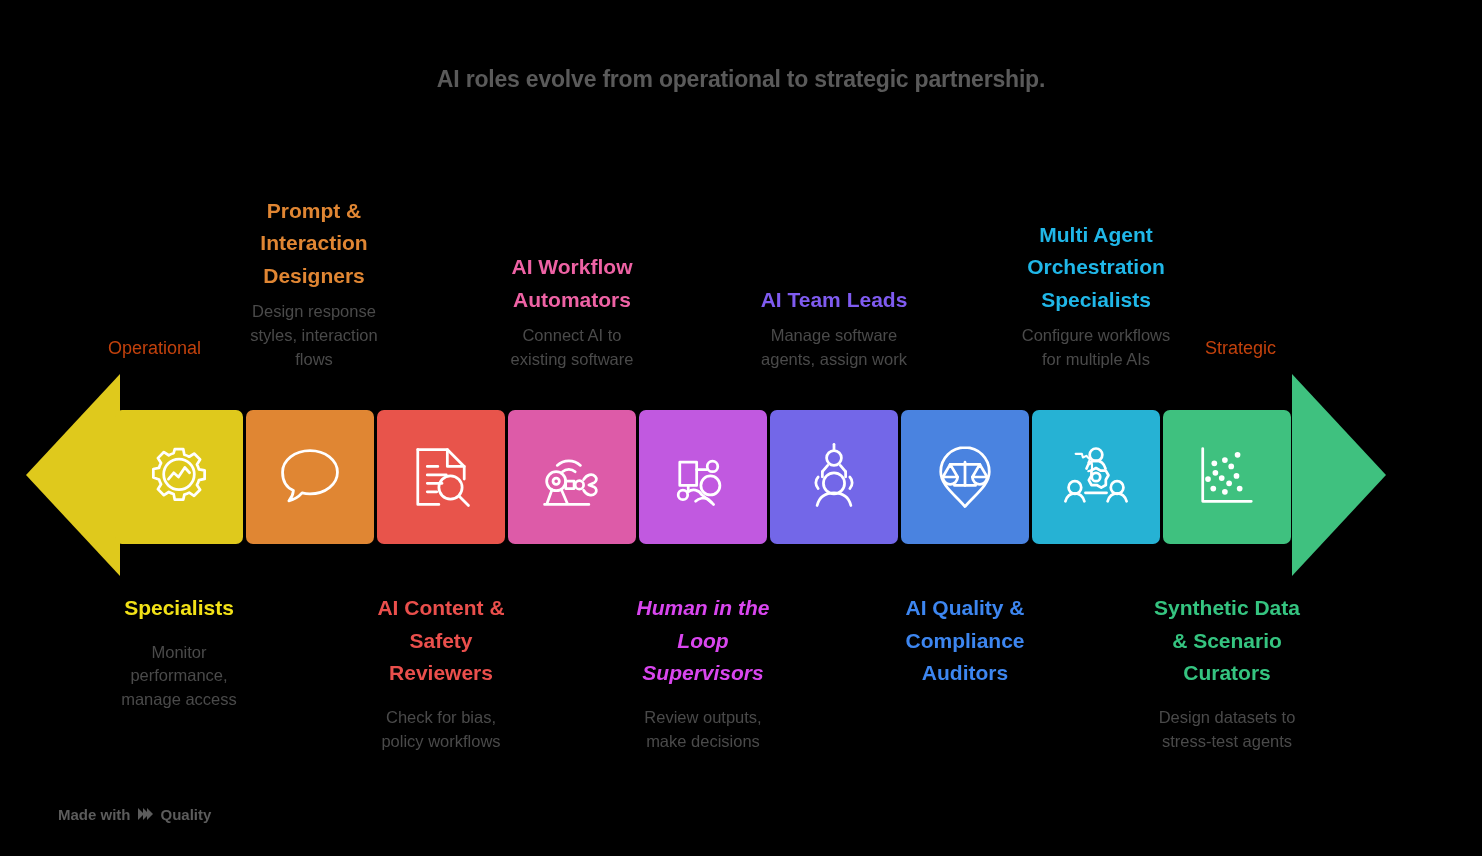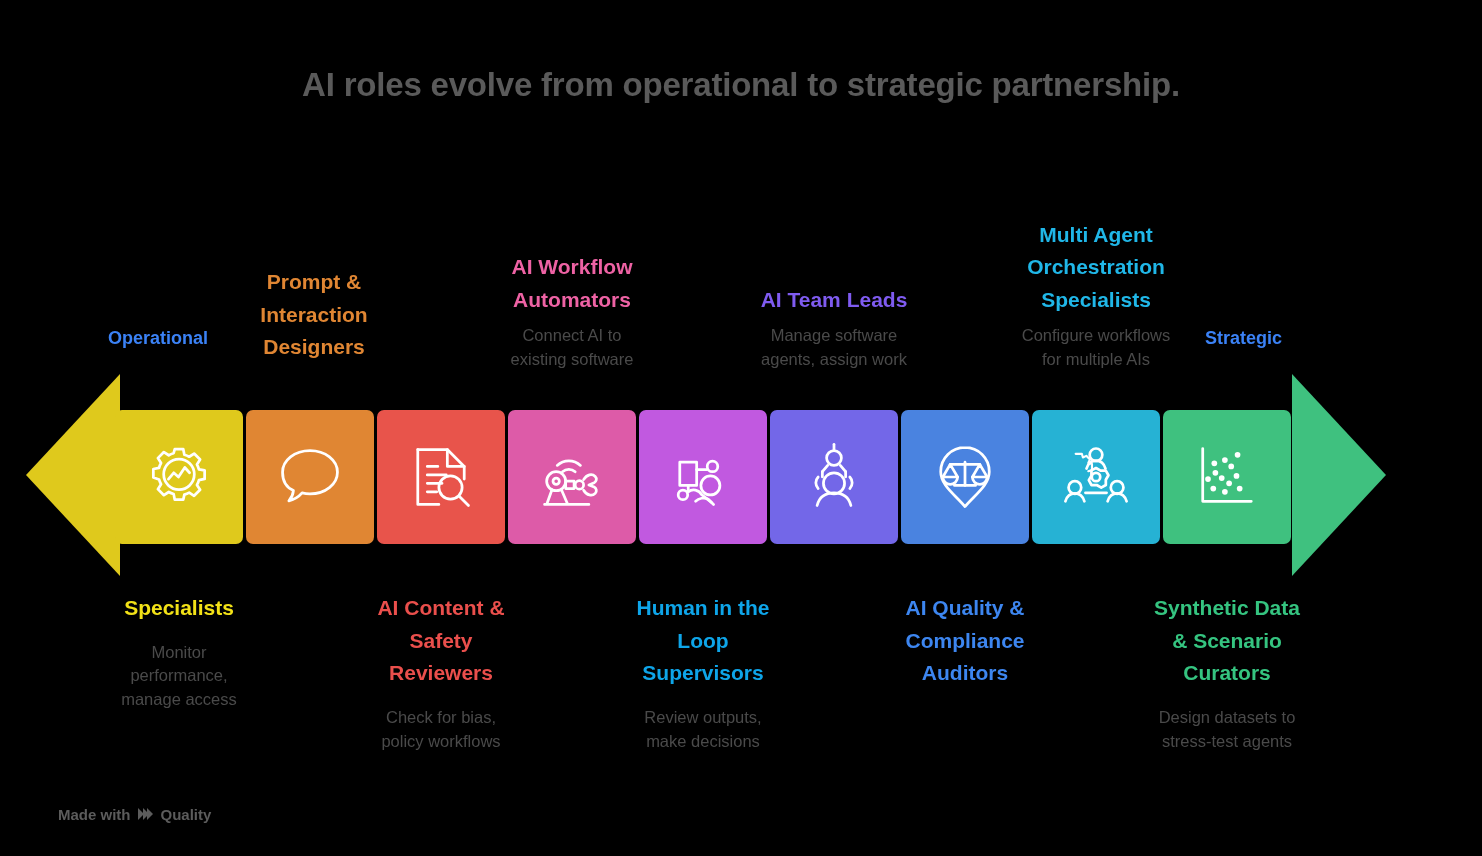--- a/index.html
+++ b/index.html
@@ -22,34 +22,33 @@
     background: #000000;
   }
 
   
   .title {
     position: absolute;
     left: 0;
     top: 66px;
     width: 1482px;
     text-align: center;
-    font-size: 33px;
+    font-size: 23px;
     font-weight: bold;
     color: #5a5a5a;
     letter-spacing: -0.2px;
   }
 
   
   .endpoint {
     position: absolute;
-    top: 328px;
+    top: 338px;
     font-size: 18px;
-    color: #3b82f6;
+    color: #c2410c;
     white-space: nowrap;
-    font-weight: bold;
   }
   #endpoint-left  { left: 108px; }
   #endpoint-right { left: 1205px; }
 
   
   #arrow-band {
     position: absolute;
     left: 0;
     top: 370px;
     width: 1482px;
@@ -262,20 +261,25 @@
       </div>
     </div>
 
   <div id="top-labels">
       <div class="col-top" style="width: 200px; left: 214px; bottom: 484px;">
         <div class="role" style="color: rgb(224, 134, 51);">
           <div>Prompt &amp;</div>
           <div>Interaction</div>
           <div>Designers</div>
         </div>
+        <div class="desc">
+          <div>Design response</div>
+          <div>styles, interaction</div>
+          <div>flows</div>
+        </div>
       </div>
       <div class="col-top" style="width: 200px; left: 472px; bottom: 484px;">
         <div class="role" style="color: rgb(238, 98, 164);">
           <div>AI Workflow</div>
           <div>Automators</div>
         </div>
         <div class="desc">
           <div>Connect AI to</div>
           <div>existing software</div>
         </div>
@@ -318,21 +322,21 @@
           <div>AI Content &amp;</div>
           <div>Safety</div>
           <div>Reviewers</div>
         </div>
         <div class="desc">
           <div>Check for bias,</div>
           <div>policy workflows</div>
         </div>
       </div>
       <div class="col-bot" style="width: 200px; left: 603px; top: 592px;">
-        <div class="role" style="color: #0ea5e9;">
+        <div class="role" style="color: #d946ef; font-style: italic;">
           <div>Human in the</div>
           <div>Loop</div>
           <div>Supervisors</div>
         </div>
         <div class="desc">
           <div>Review outputs,</div>
           <div>make decisions</div>
         </div>
       </div>
       <div class="col-bot" style="width: 200px; left: 865px; top: 592px;">

